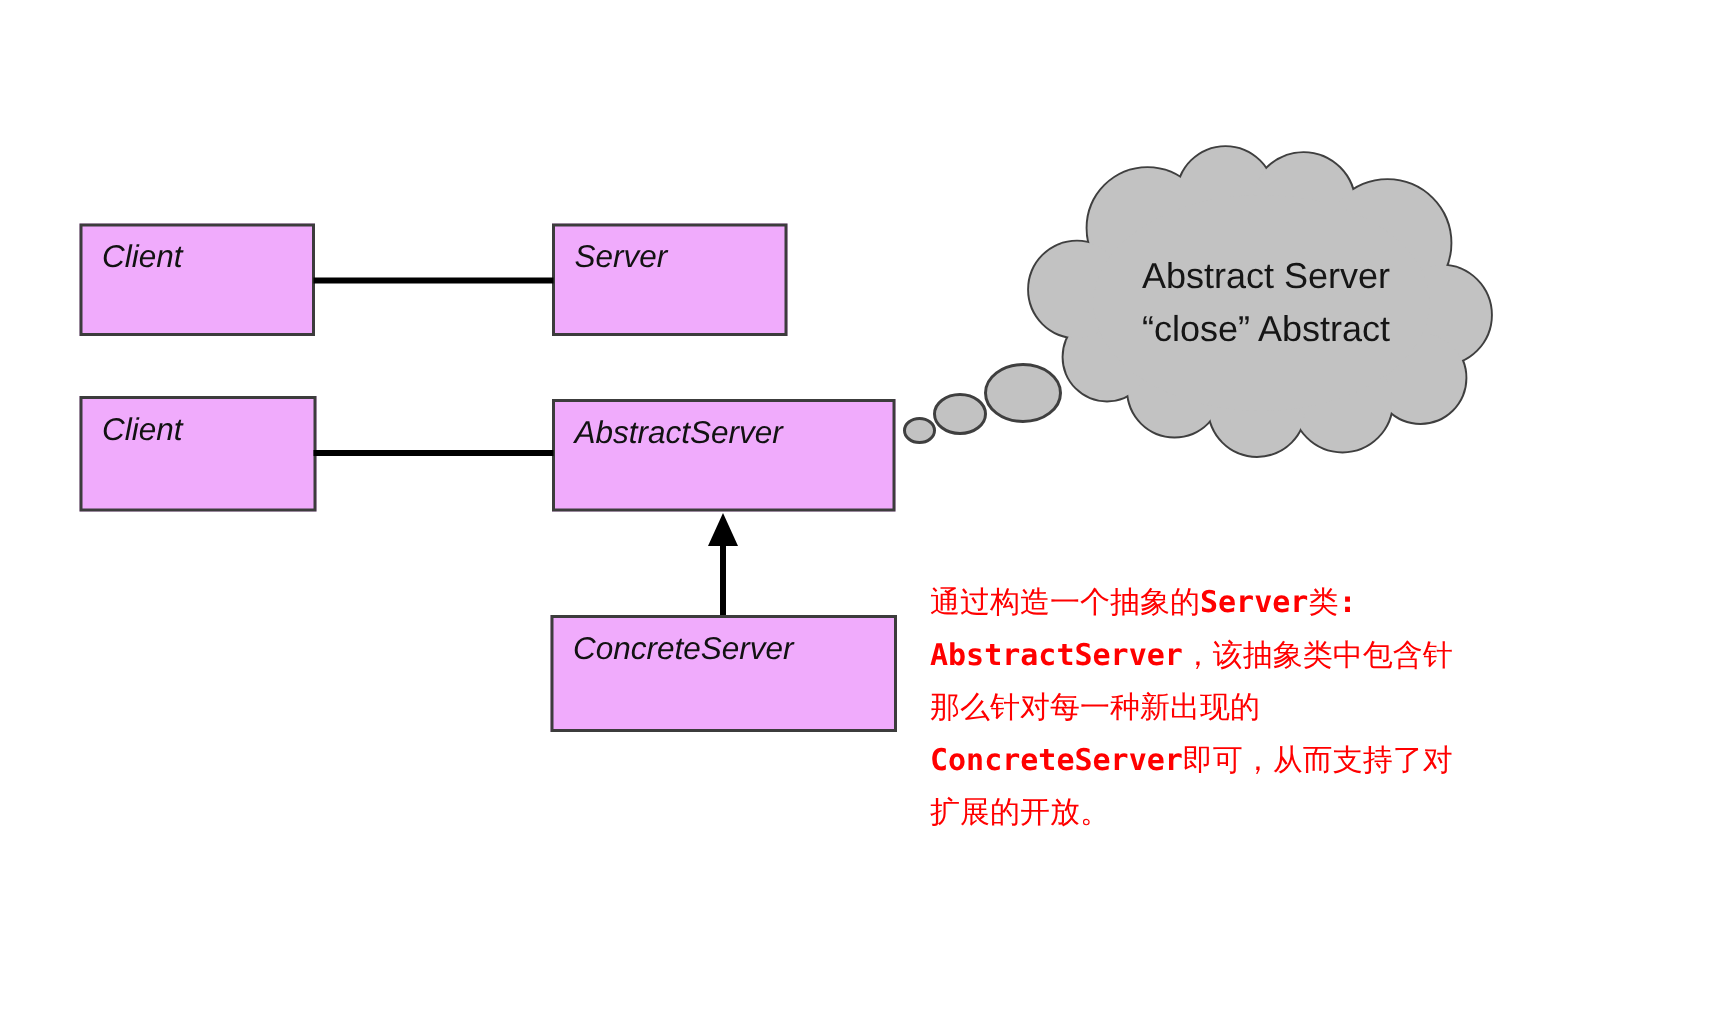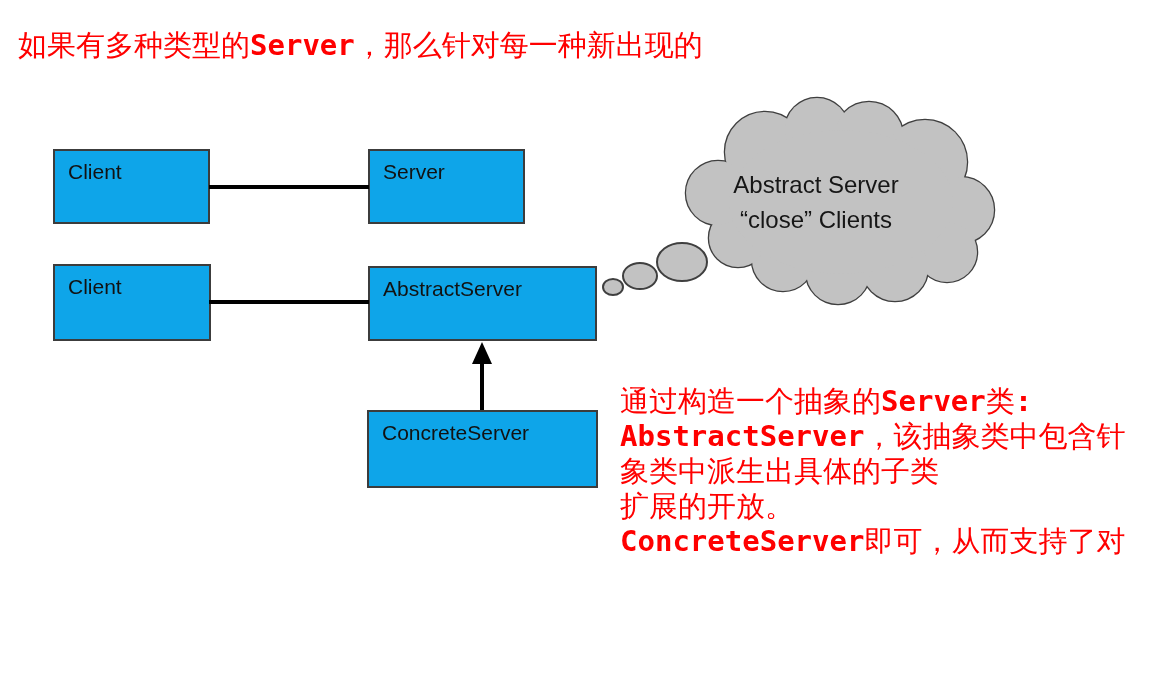--- a/index.html
+++ b/index.html
@@ -4,59 +4,58 @@
 <style>
   html,body{margin:0;padding:0;background:#ffffff;}
   #stage{
     position:relative;width:1150px;height:675px;background:#ffffff;overflow:hidden;
     font-family:"Liberation Sans",sans-serif;
   }
   
   .note{position:absolute;color:#ff0000;font-family:"DejaVu Sans",sans-serif;}
   .note .line{white-space:nowrap;}
   #top-note{left:18px;top:28px;font-size:29px;line-height:35px;}
-  #bottom-note{left:620px;top:384px;font-size:29px;line-height:35px;}
+  #bottom-note{left:620px;top:384px;font-size:20px;line-height:35px;}
   .latin{font-family:"DejaVu Sans Mono",monospace;font-weight:bold;}
   
   .uml-box{
     position:absolute;box-sizing:border-box;
-    background:#0ea5e9;border:2px solid #3c3c3c;
+    background:#f0abfc;border:2px solid #3c3c3c;
     font-size:21px;color:#121212;
-    padding:9px 0 0 13px;white-space:nowrap;
+    padding:9px 0 0 13px;white-space:nowrap;font-style:italic;
   }
   #box-client-1{left:53px;top:149px;width:157px;height:75px;}
   #box-server{left:368px;top:149px;width:157px;height:75px;}
   #box-client-2{left:53px;top:264px;width:158px;height:77px;}
   #box-abstract-server{left:368px;top:266px;width:229px;height:75px;}
   #box-concrete-server{left:367px;top:410px;width:231px;height:78px;}
   
   .connector{position:absolute;height:4px;background:#000000;}
   #connector-1{left:209px;top:185px;width:160px;}
   #connector-2{left:209px;top:300px;width:160px;}
   
   #gen-arrow{position:absolute;left:470px;top:338px;}
   
   #cloud-svg{position:absolute;left:595px;top:90px;}
   .cloud-stroke{fill:#c2c2c2;stroke:#3f3f3f;stroke-width:2.5;}
   .cloud-cover{fill:#c2c2c2;stroke:none;}
   .bubble{fill:#c2c2c2;stroke:#3f3f3f;stroke-width:2;}
   
   #cloud-text{
-    position:absolute;left:660px;top:167px;width:312px;
+    position:absolute;left:688px;top:167px;width:312px;
     text-align:center;color:#161616;font-size:24px;line-height:35px;
   }
   #cloud-text .line{white-space:nowrap;}
 </style>
 </head>
 <body>
 
 <div id="stage">
 
   <div id="top-note" class="note">
-    <div class="line mixed-text">如果有多种类型的<span class="latin">Server</span>，那么针对每一种新出现的</div>
   </div>
 
   <div id="box-client-1" class="uml-box">
     <span class="uml-label">Client</span>
   </div>
   <div id="box-server" class="uml-box">
     <span class="uml-label">Server</span>
   </div>
   <div id="box-client-2" class="uml-box">
     <span class="uml-label">Client</span>
@@ -105,24 +104,24 @@
       <circle class="cloud-cover" cx="243" cy="182" r="32"></circle>
       <circle class="cloud-cover" cx="188" cy="170" r="31"></circle>
       <circle class="cloud-cover" cx="143" cy="148" r="29"></circle>
       <circle class="cloud-cover" cx="123" cy="103" r="32"></circle>
       <ellipse class="cloud-cover" cx="246" cy="112" rx="112" ry="72"></ellipse>
     </g>
   </svg>
 
   <div id="cloud-text">
     <div class="line">Abstract Server</div>
-    <div class="line">“close” Clients</div>
+    <div class="line">“close” Abstract</div>
   </div>
 
   <div id="bottom-note" class="note">
     <div class="line mixed-text">通过构造一个抽象的<span class="latin">Server</span>类<span class="latin">:</span></div>
     <div class="line mixed-text"><span class="latin">AbstractServer</span>，该抽象类中包含针</div>
-    <div class="line mixed-text">象类中派生出具体的子类</div>
+    <div class="line mixed-text">那么针对每一种新出现的</div>
+    <div class="line mixed-text"><span class="latin">ConcreteServer</span>即可，从而支持了对</div>
     <div class="line mixed-text">扩展的开放。</div>
-    <div class="line mixed-text"><span class="latin">ConcreteServer</span>即可，从而支持了对</div>
   </div>
 
 </div>
 
 </body></html>

